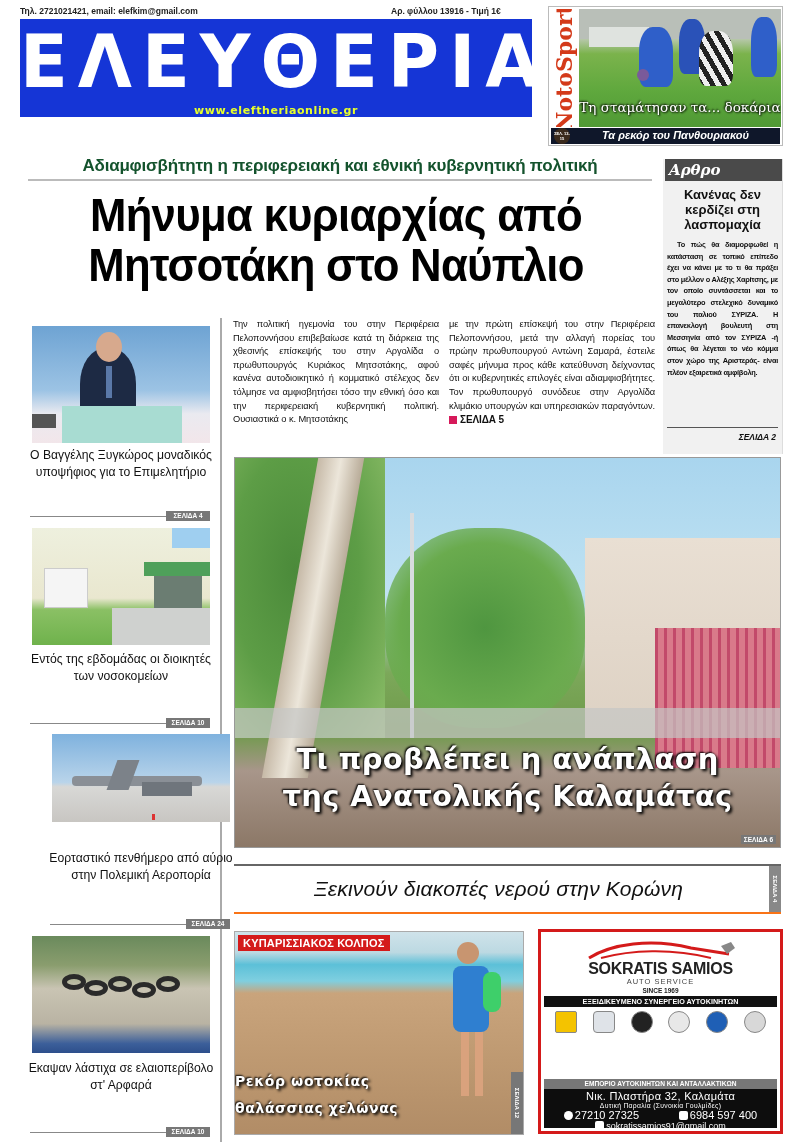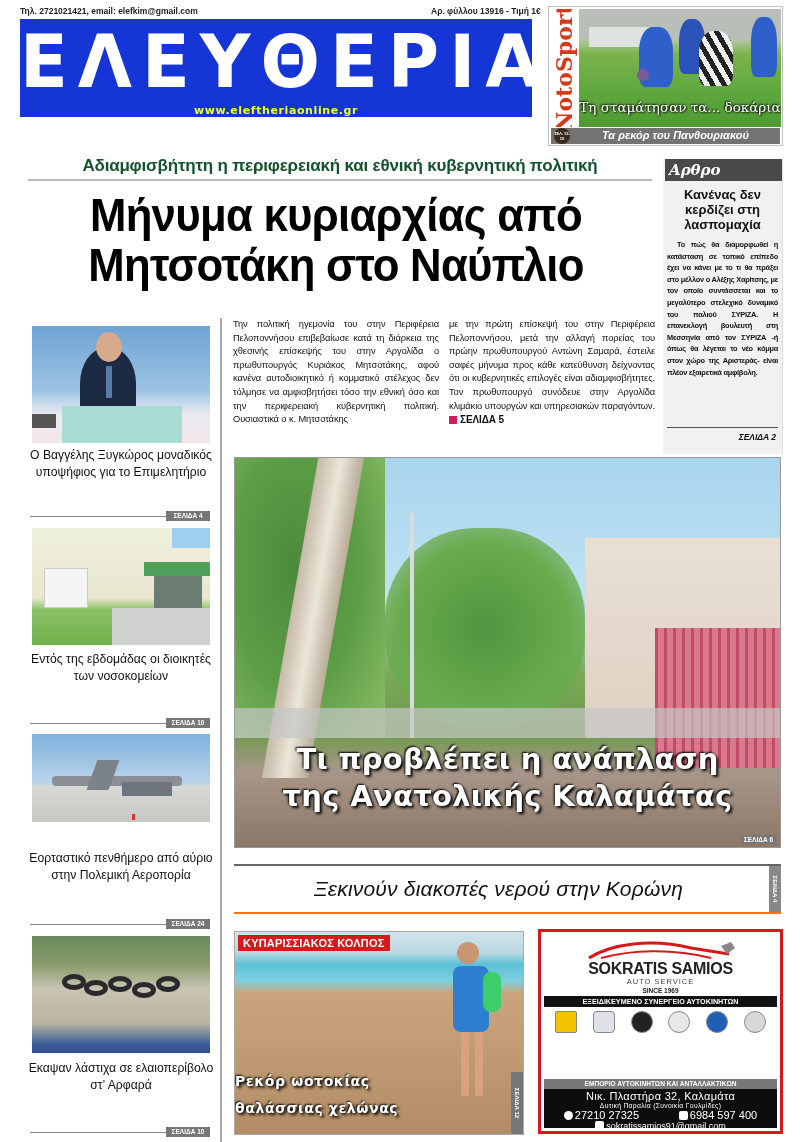--- a/index.html
+++ b/index.html
@@ -17,21 +17,21 @@
   .mast-date { position: absolute; left: 0; right: 0; top: 76px; text-align: center; color: #fff; font-size: 8.5px; font-family: "DejaVu Sans", sans-serif; }
   .mast-url { position: absolute; left: 0; right: 0; top: 85px; text-align: center; color: #e8ff2a; font-size: 11px; font-weight: bold; font-family: "DejaVu Sans", sans-serif; letter-spacing: 0.6px; }
 
   
   .noto { position: absolute; left: 548px; top: 6px; width: 235px; height: 140px; border: 1px solid #bbb; background: #fff; }
   .noto-brand { position: absolute; left: 2px; top: 2px; width: 26px; height: 118px; background: #fff; overflow: hidden; }
   .noto-brand span { position: absolute; left: 50%; top: 50%; transform: translate(-50%,-50%) rotate(-90deg); white-space: nowrap; font-family: "DejaVu Serif", serif; font-weight: bold; font-size: 22px; color: #d43a1a; }
   .noto-photo { position: absolute; left: 30px; top: 2px; width: 202px; height: 118px; background: linear-gradient(180deg, #9ea8a6 0%, #c7cdc4 22%, #7bb34c 38%, #5fa83d 70%, #4f9934 100%); overflow: hidden; }
   .player { position: absolute; border-radius: 40% 40% 20% 20%; }
   .noto-caption { position: absolute; left: 0; right: 0; top: 90px; text-align: center; color: #fff; font-family: "DejaVu Serif", serif; font-size: 13.5px; text-shadow: 1px 1px 2px #000, -1px -1px 2px #000; }
-  .noto-bar { position: absolute; left: 2px; right: 2px; top: 121px; height: 16px; background: #737373; }
+  .noto-bar { position: absolute; left: 2px; right: 2px; top: 121px; height: 16px; background: #0f172a; }
   .noto-badge { position: absolute; left: 3px; top: 0px; width: 16px; height: 16px; border-radius: 50%; background: #3a2a1c; color: #fff; font-size: 4px; line-height: 5px; text-align: center; padding-top: 3px; font-weight: bold; }
   .noto-bar-text { position: absolute; left: 24px; right: 4px; top: 1px; text-align: center; color: #fff; font-size: 11px; font-weight: bold; font-style: italic; }
 
   
   .kicker { position: absolute; left: 28px; top: 156px; width: 624px; text-align: center; font-size: 17px; font-weight: bold; color: #14532d; padding-bottom: 3px; border-bottom: 2px solid #bbb; letter-spacing: -0.2px; }
   .headline { position: absolute; left: 18px; top: 190px; width: 636px; text-align: center; font-family: "Liberation Sans", sans-serif; font-weight: bold; font-size: 47px; line-height: 50px; color: #000; letter-spacing: -0.8px; transform: scaleX(0.93); transform-origin: center top; }
 
   
   .arthro { position: absolute; left: 663px; top: 159px; width: 120px; height: 295px; background: #f1f1f1; border-right: 1px solid #ddd; }
   .arthro-bar { position: absolute; left: 2px; top: 0; right: 0; height: 22px; background: #4a4a4a; color: #fff; font-family: "DejaVu Serif", serif; font-weight: bold; font-style: italic; font-size: 15px; padding-left: 4px; line-height: 22px; }
@@ -86,21 +86,21 @@
   .ad-addr { font-size: 11px; margin-top: 1px; letter-spacing: 0.3px; }
   .ad-area { font-size: 6.8px; margin-top: 0px; letter-spacing: 0.3px; }
   .ad-phones { display: flex; justify-content: space-around; font-size: 11px; margin-top: 0px; }
   .ad-email { font-size: 9px; margin-top: 0px; }
   .ico { display: inline-block; width: 9px; height: 9px; border-radius: 50%; background: #fff; vertical-align: -1px; margin-right: 2px; }
 </style>
 </head>
 <body>
 
 <div class="topline" style="left:20px;">Τηλ. 2721021421, email: elefkim@gmail.com</div>
-<div class="topline" style="left:431px;">Αρ. φύλλου 13916 - Τιμή 1€</div>
+<div class="topline" style="left:391px;">Αρ. φύλλου 13916 - Τιμή 1€</div>
 
 <div class="masthead">
   <div class="mast-title">ΕΛΕΥΘΕΡΙΑ</div>
   <div class="mast-url">www.eleftheriaonline.gr</div>
 </div>
 
 <div class="noto">
   <div class="noto-brand">
       <span>NotoSport</span>
     </div>
@@ -158,21 +158,21 @@
       <div class="abs" style="left:112px;top:34px;width:66px;height:14px;background:#4fa05a;"></div>
       <div class="abs" style="left:122px;top:48px;width:48px;height:32px;background:#6b7d72;"></div>
       <div class="abs" style="left:12px;top:40px;width:44px;height:40px;background:#f5f5f5;border:1px solid #ccc;"></div>
       <div class="abs" style="left:80px;top:80px;width:98px;height:37px;background:#cfd1cf;"></div>
     </div>
     <div class="side-title" style="top:123px;">Εντός της εβδομάδας οι διοικητές των νοσοκομείων</div>
     <div class="side-rule" style="top:195px;"></div>
     <div class="side-tag" style="top:190px;">ΣΕΛΙΔΑ 10</div>
   </div>
 
-  <div class="side-item" style="top:416px;height:196px;">
+  <div class="side-item" style="top:416px;height:196px;margin-left:20px;">
     <div class="side-img" style="height:88px;background:linear-gradient(180deg,#7fb2de 0%,#b9d4ea 55%,#d8d8d6 60%,#c8c6c2 100%);">
       <div class="abs" style="left:20px;top:42px;width:130px;height:10px;background:#8a8f96;border-radius:4px;"></div>
       <div class="abs" style="left:60px;top:26px;width:22px;height:30px;background:#7c8289;transform:skewX(-20deg);"></div>
       <div class="abs" style="left:90px;top:48px;width:50px;height:14px;background:#6f757c;"></div>
       <div class="abs" style="left:100px;top:80px;width:3px;height:6px;background:#d33;"></div>
     </div>
     <div class="side-title" style="top:116px;">Εορταστικό πενθήμερο από αύριο στην Πολεμική Αεροπορία</div>
     <div class="side-rule" style="top:190px;"></div>
     <div class="side-tag" style="top:185px;">ΣΕΛΙΔΑ 24</div>
   </div>

